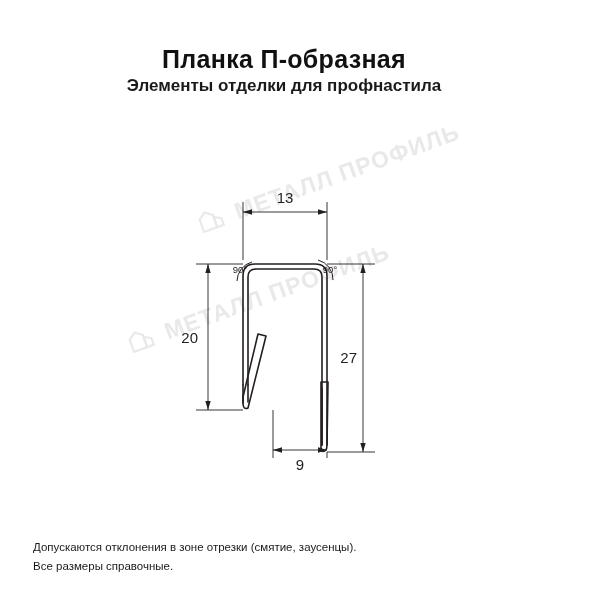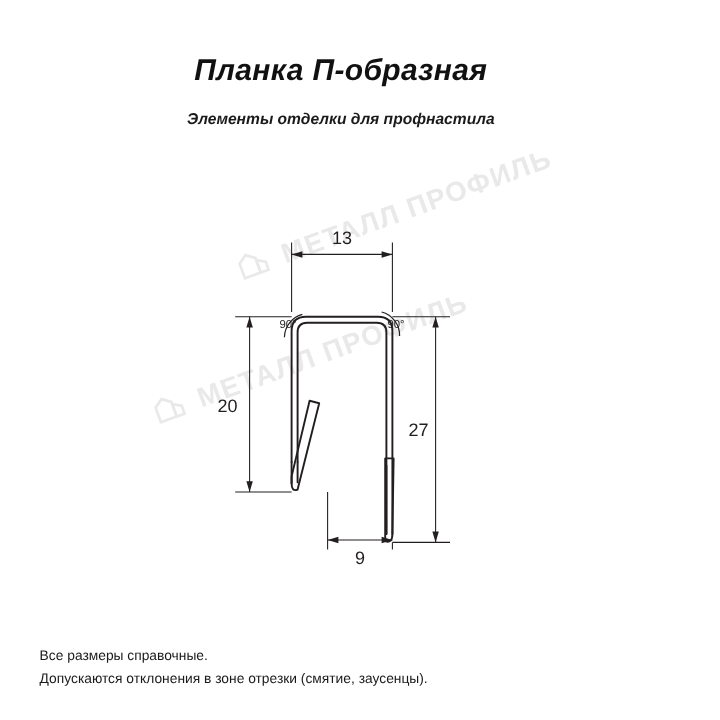--- a/index.html
+++ b/index.html
@@ -20,42 +20,41 @@
     width: 600px;
     height: 600px;
   }
   
   .header {
     position: absolute;
     top: 44px;
     left: 0;
     width: 568px;
     text-align: center;
-    font-style: italic;
   }
   .title-1 {
     font-size: 25px;
     font-weight: bold;
     letter-spacing: 0.3px;
     line-height: 1.25;
     margin: 0;
     color: #111111;
   }
   .title-2 {
     font-size: 25px;
     font-weight: bold;
     letter-spacing: 0.3px;
     line-height: 1.25;
     margin: 4px 0 0 0;
     color: #111111;
   }
   .subtitle {
-    font-size: 13px;
-    font-weight: bold;
-    margin: 16px 0 0 0;
+    font-size: 17px;
+    font-weight: bold;
+    margin: 1px 0 0 0;
     color: #1a1a1a;
   }
   
   .watermark {
     position: absolute;
     color: #e9e9e9;
     font-size: 23px;
     font-weight: bold;
     letter-spacing: 1.2px;
     white-space: nowrap;
@@ -187,17 +186,17 @@
         <line x1="273" y1="300" x2="327" y2="300"></line>
         <path d="M 273 300 L 282 297.3 L 282 302.7 Z" fill="#231f20" stroke="none"></path>
         <path d="M 327 300 L 318 297.3 L 318 302.7 Z" fill="#231f20" stroke="none"></path>
       </g>
       <text x="300" y="320" font-size="15" font-family="Liberation Sans, sans-serif" fill="#231f20" text-anchor="middle">9</text>
 
     </svg>
   </div>
 
   <div class="footer">
+    <div>Допускаются отклонения в зоне отрезки (смятие, заусенцы).</div>
     <div>Все размеры справочные.</div>
-    <div>Допускаются отклонения в зоне отрезки (смятие, заусенцы).</div>
   </div>
 
 </div>
 
 </body></html>

